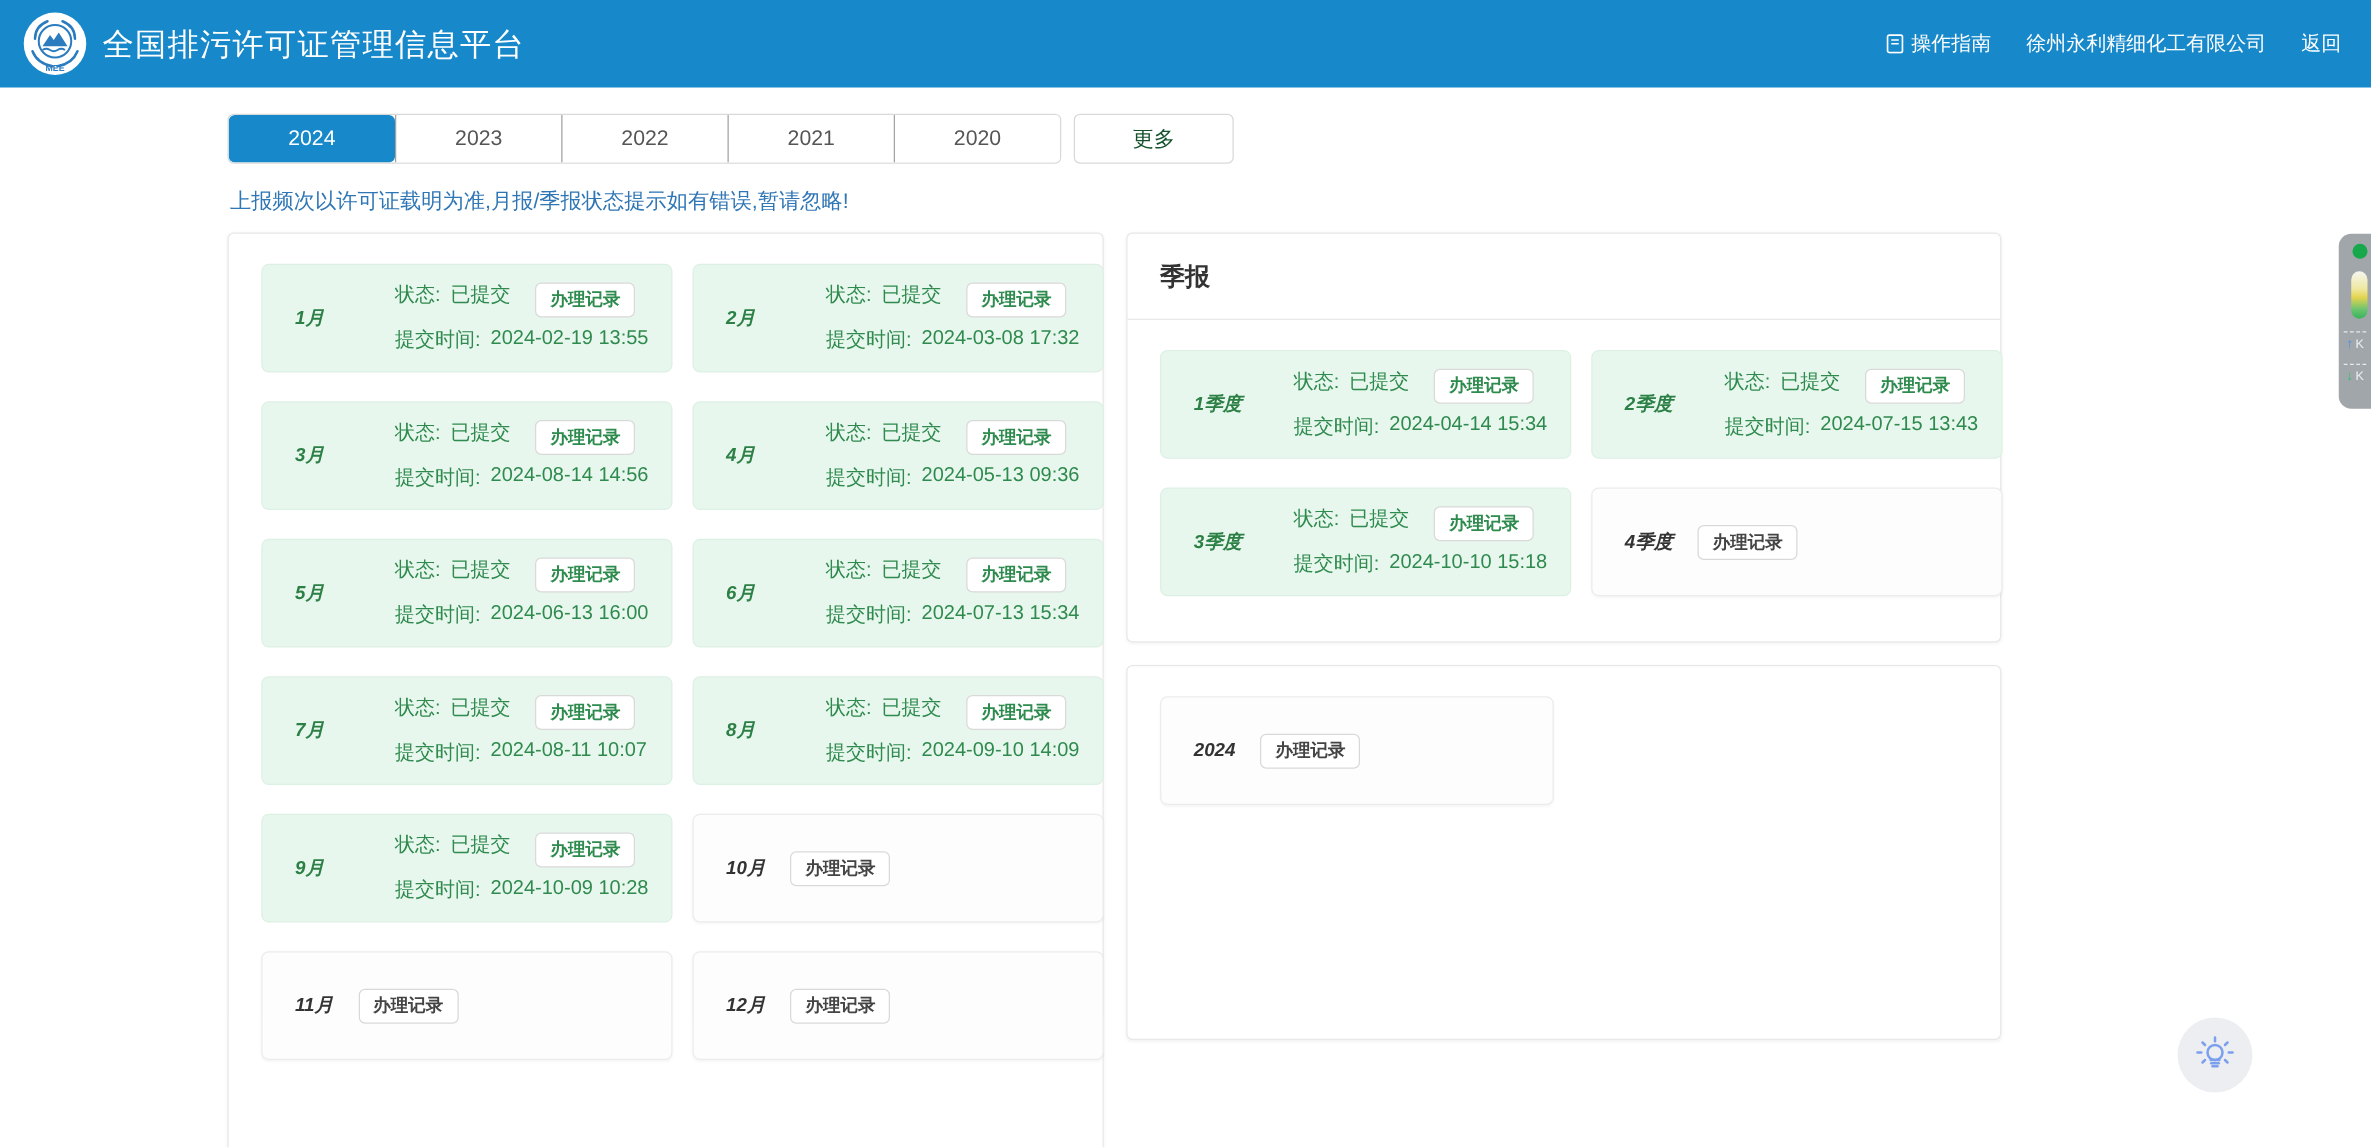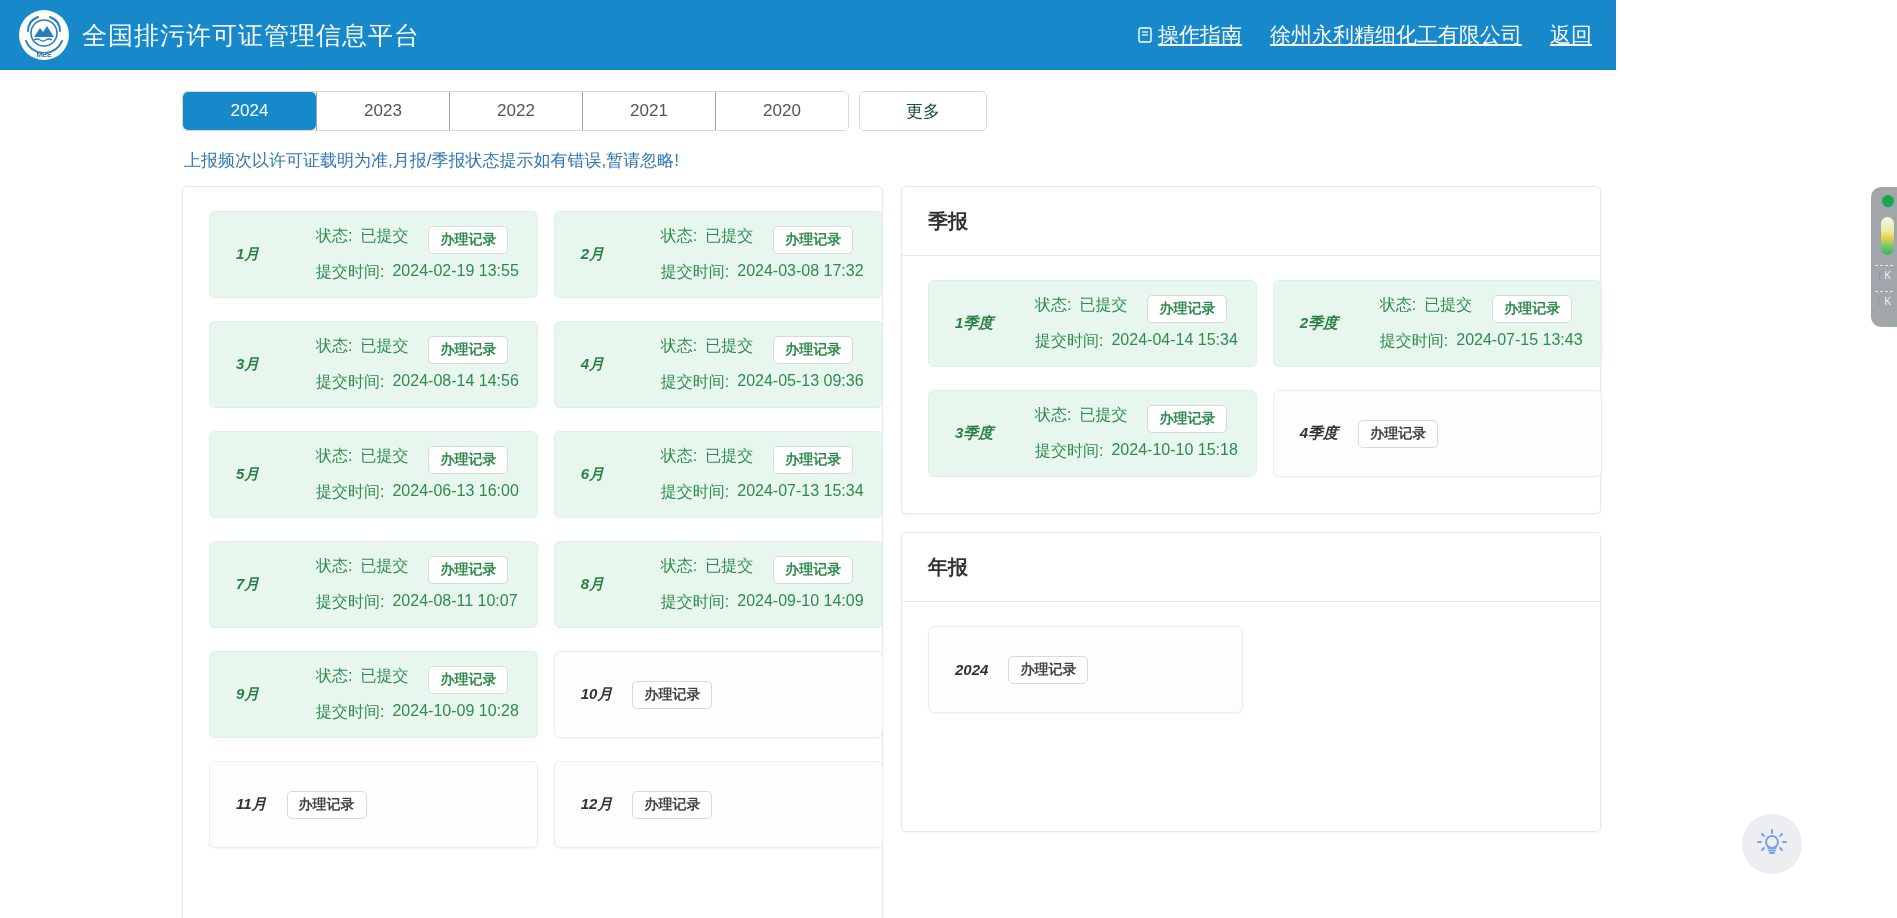--- a/index.html
+++ b/index.html
@@ -1,26 +1,26 @@
 <!DOCTYPE html>
 <html><head>
 <meta charset="utf-8">
 <style>
   * { margin:0; padding:0; box-sizing:border-box; }
   html,body { width:1897px; height:918px; overflow:hidden; background:#fff;
     font-family:"Liberation Sans","DejaVu Sans",sans-serif; }
   .canvas { position:relative; width:1897px; height:918px; background:#fff; overflow:hidden; }
 
   
-  .header { position:absolute; left:0; top:0; width:1616px; height:70px;
+  .header { position:absolute; left:0; top:0; width:1897px; height:70px;
     background:#1789ca; display:flex; align-items:center; padding:0 18px; }
   .logo { width:52px; height:52px; flex:0 0 52px; }
   .app-title { color:#fff; font-size:25px; font-weight:500; margin-left:12px; letter-spacing:1px; }
   .header-right { margin-left:auto; display:flex; align-items:center; gap:28px; padding-right:6px; }
-  .header-link { color:#fff; font-size:21px; display:flex; align-items:center; gap:6px; cursor:pointer; white-space:nowrap;text-decoration:underline; }
+  .header-link { color:#fff; font-size:16px; display:flex; align-items:center; gap:6px; cursor:pointer; white-space:nowrap; }
 
   
   .tabs-row { position:absolute; left:182px; top:91px; display:flex; align-items:stretch; height:40px; }
   .tab-group { display:flex; border:1px solid #d9d9d9; border-radius:5px; overflow:hidden; background:#fff; }
   .tab { width:133px; display:flex; align-items:center; justify-content:center;
     font-size:17px; color:#555; background:#fff; cursor:pointer; border-left:1px solid #a3a3a3; }
   .tab:first-child { border-left:none; }
   .tab.active { background:#1789ca; color:#fff; border-radius:5px; border-left:none; }
   .tab-more { width:128px; margin-left:10px; border:1px solid #d9d9d9; border-radius:5px;
     display:flex; align-items:center; justify-content:center; font-size:17px; color:#14532d;
@@ -316,23 +316,20 @@
           </div>
           <div class="item-card is-empty">
             <div class="item-label">4季度</div>
             <button class="record-btn">办理记录</button>
           </div>
         </div>
     </div>
   </div>
 
   <div class="section-card section-annual">
-    <div class="section-header">
-      <span class="section-title">年报</span>
-    </div>
     <div class="section-body">
       <div class="item-grid" id="annual-grid">
           <div class="item-card is-empty">
             <div class="item-label">2024</div>
             <button class="record-btn">办理记录</button>
           </div>
         </div>
     </div>
   </div>
 

